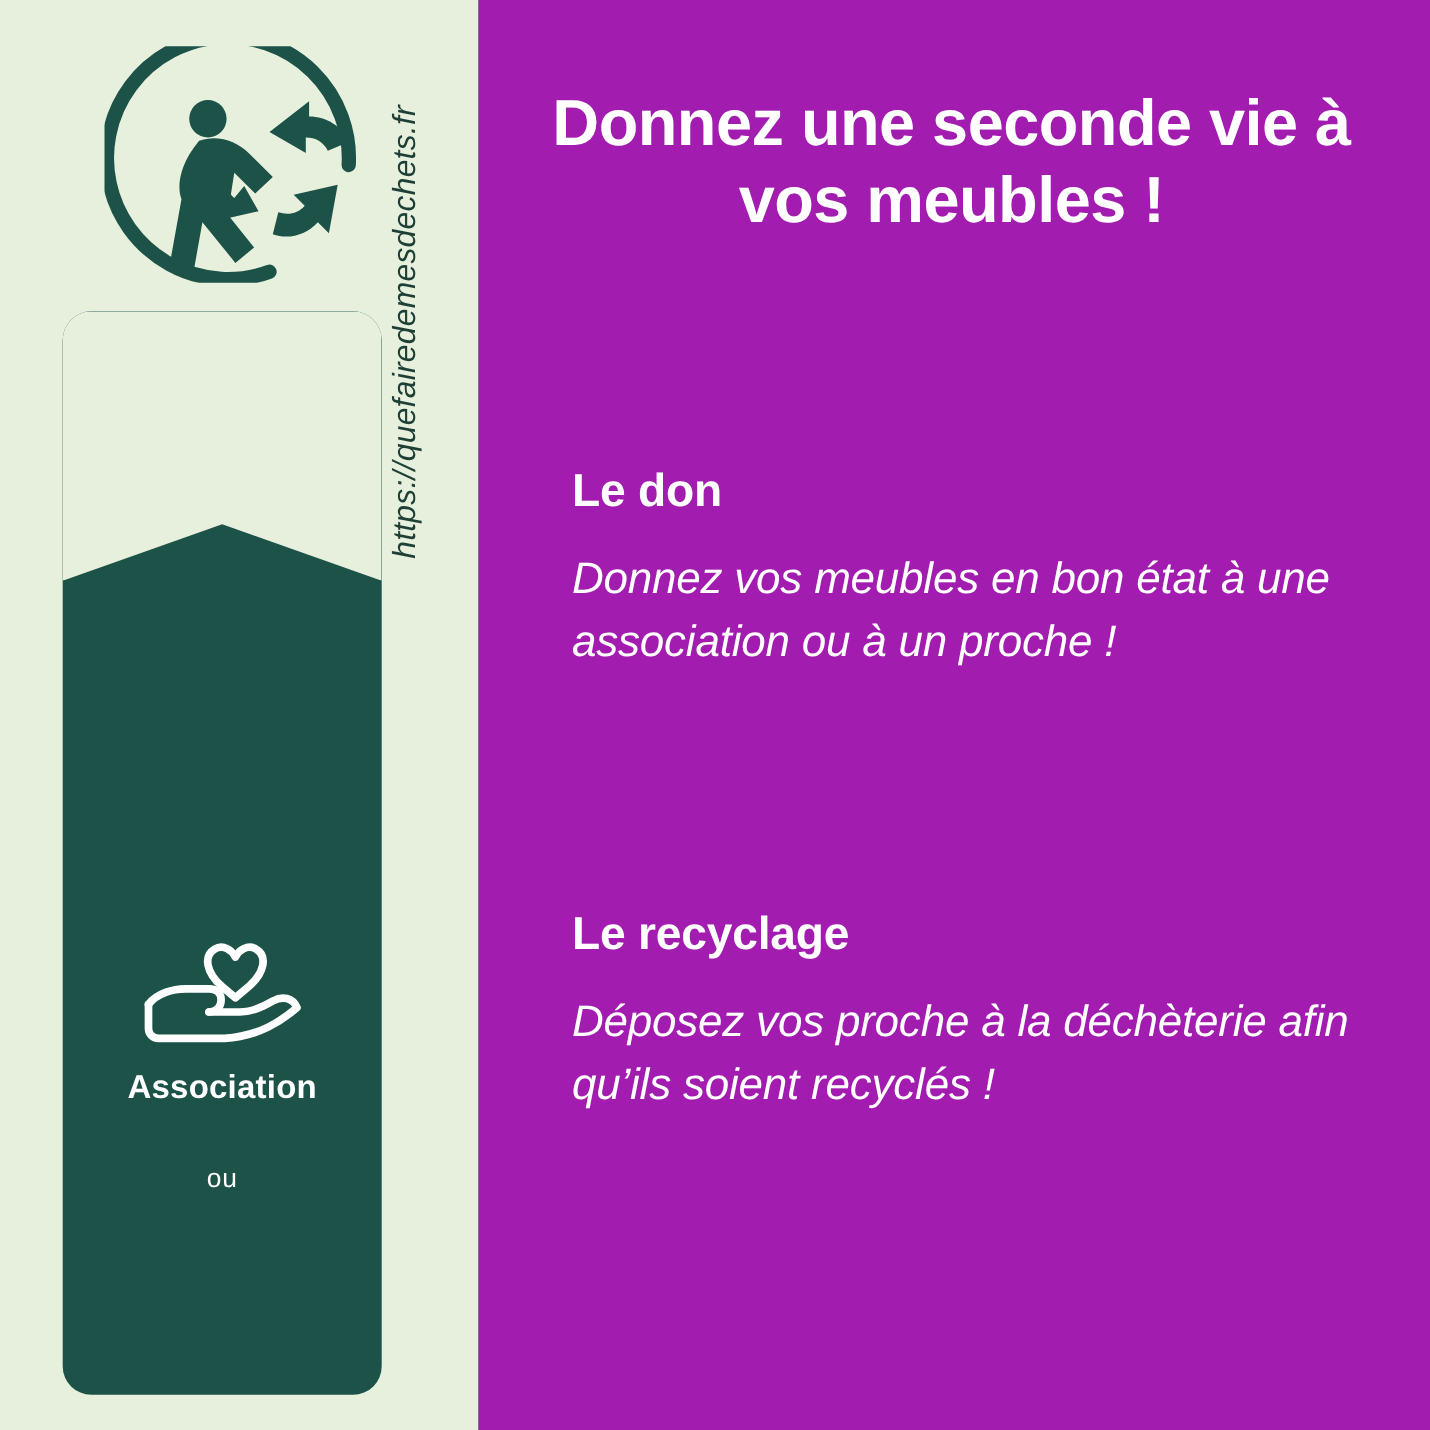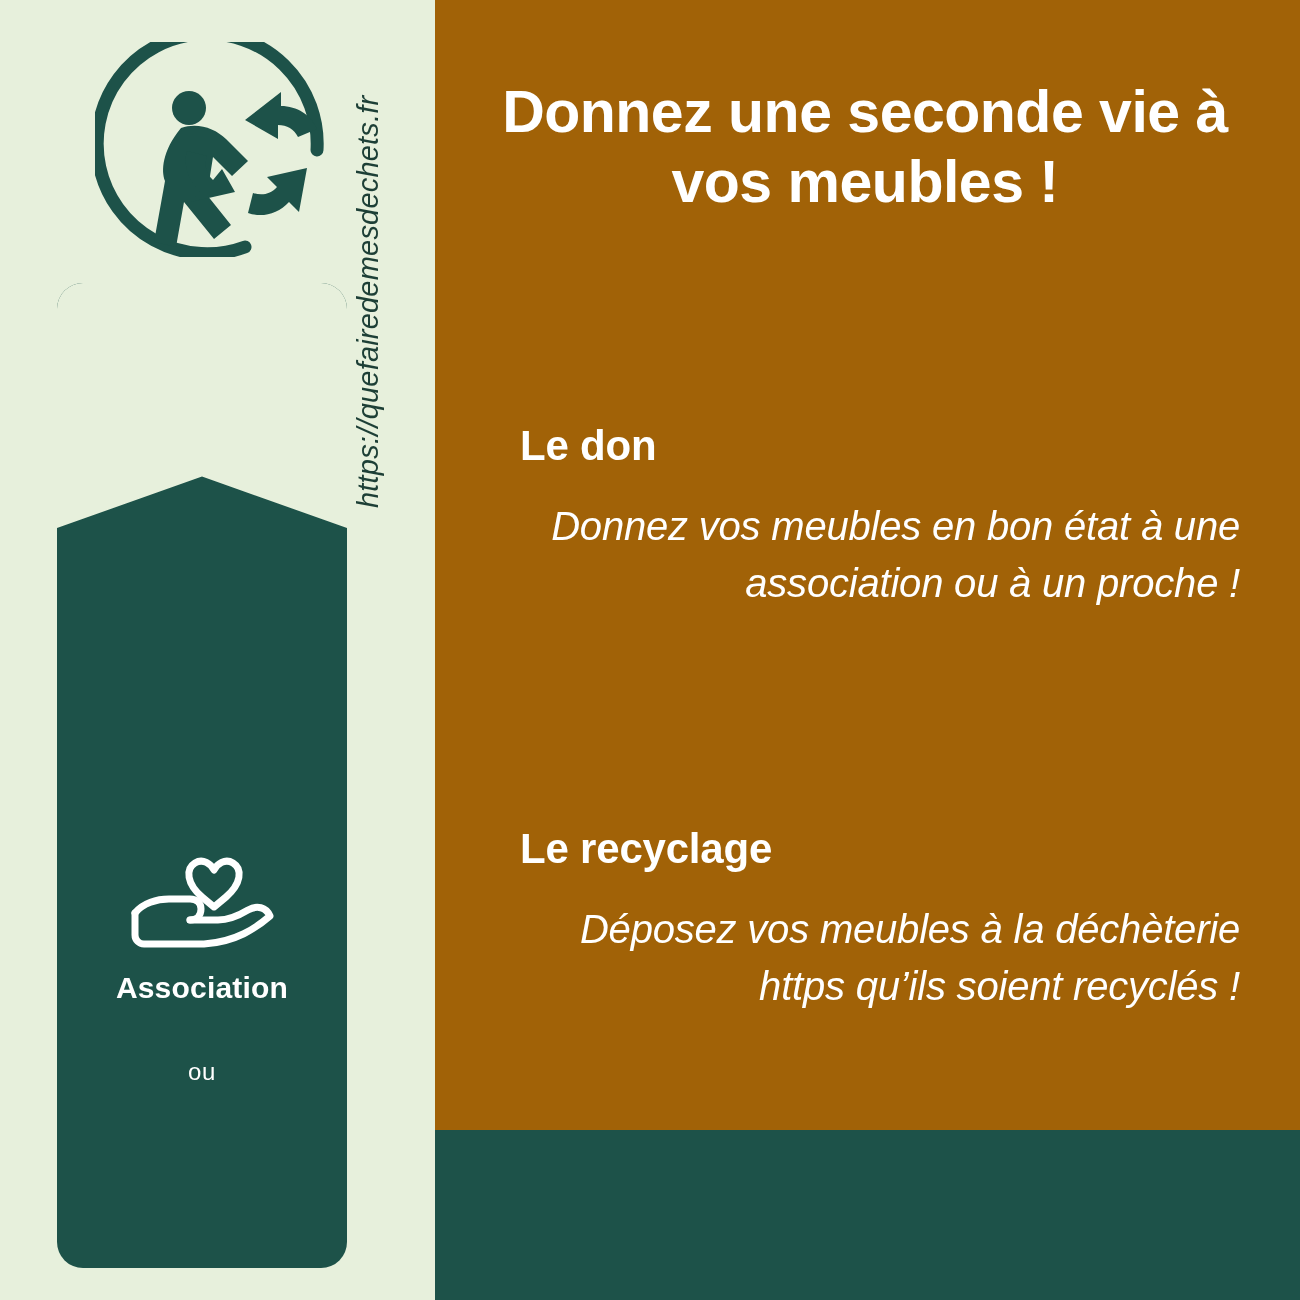--- a/index.html
+++ b/index.html
@@ -105,22 +105,22 @@
     font-style: italic;
     font-size: 29px;
     letter-spacing: 0.2px;
     white-space: nowrap;
     text-align: left;
   }
   
   .right-panel {
     position: relative;
     flex: 1 1 auto;
-    height: 1130px;
-    background: #a16207;
+    height: 1300px;
+    background: #a21caf;
   }
   .headline {
     position: absolute;
     left: 10px;
     top: 78px;
     width: 840px;
     text-align: center;
     color: #ffffff;
     font-weight: bold;
     font-size: 59px;
@@ -140,21 +140,20 @@
     font-size: 42px;
     letter-spacing: -0.2px;
     margin: 0 0 28px 0;
   }
   .sec-body {
     font-style: italic;
     font-size: 40px;
     line-height: 1.42;
     letter-spacing: -0.2px;
     margin: 0;
-    text-align: right;
   }
 </style>
 </head>
 <body>
 
 <div class="poster">
 
   <div class="left-panel">
 
     <div class="logo-wrap">
@@ -203,17 +202,17 @@
 
     <div class="headline">Donnez une seconde vie à vos meubles !</div>
 
     <div class="section one">
       <p class="sec-title">Le don</p>
       <p class="sec-body">Donnez vos meubles en bon état à une association ou à un proche !</p>
     </div>
 
     <div class="section two">
       <p class="sec-title">Le recyclage</p>
-      <p class="sec-body">Déposez vos meubles à la déchèterie https qu’ils soient recyclés !</p>
+      <p class="sec-body">Déposez vos proche à la déchèterie afin qu’ils soient recyclés !</p>
     </div>
 
   </div>
 </div>
 
 </body></html>

